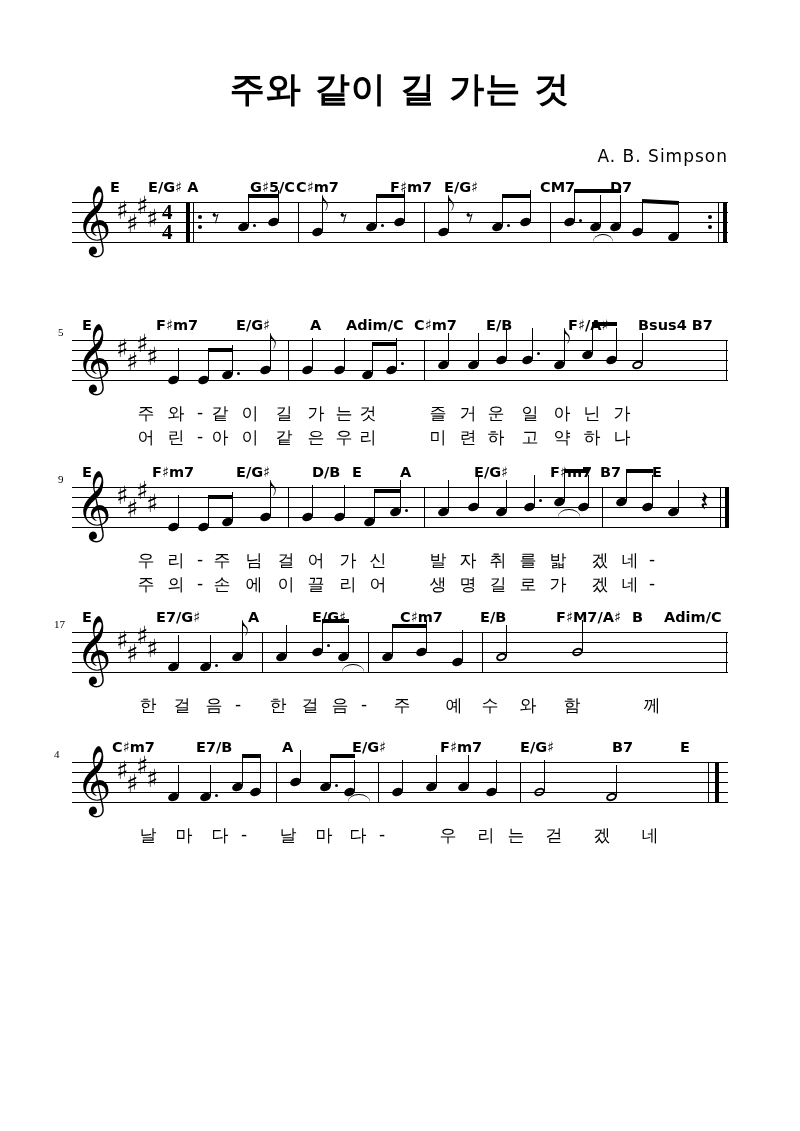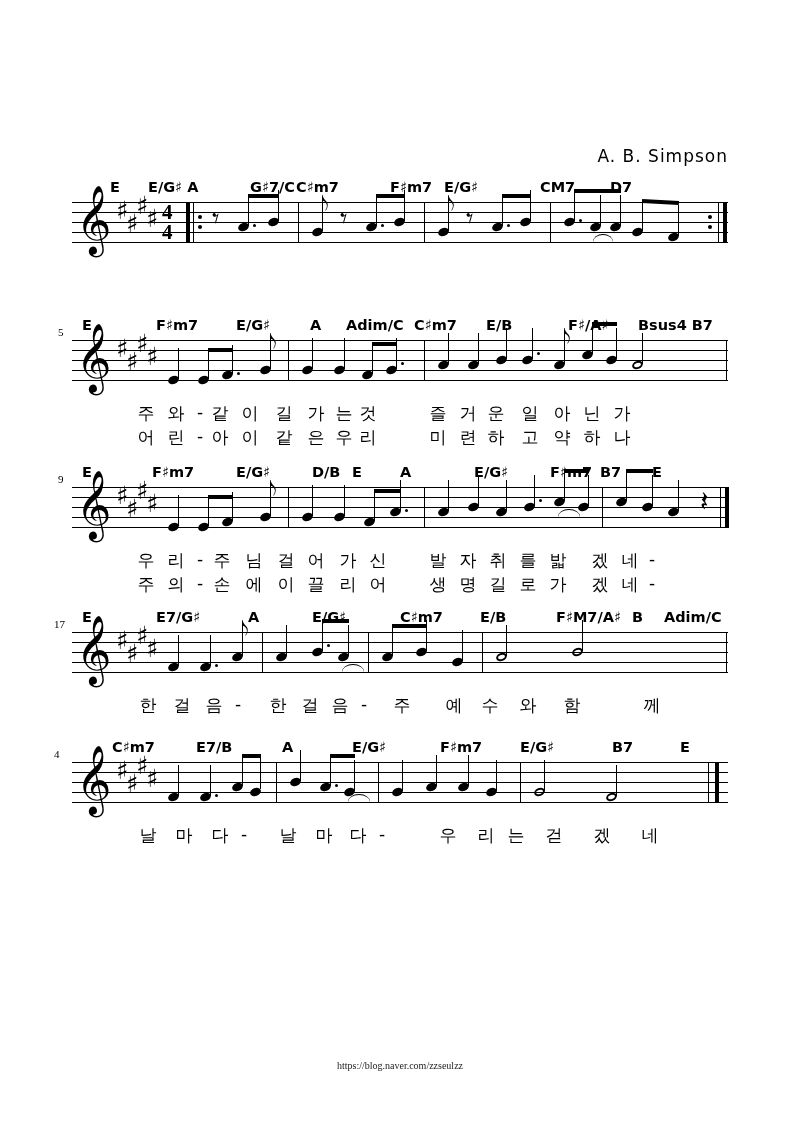--- a/index.html
+++ b/index.html
@@ -198,20 +198,21 @@
   .lyric-line span {
     position: absolute;
     transform: translateX(-50%);
   }
 </style>
 </head>
 <body>
 
 <div class="page">
 
+  <div class="title">주와 같이 길 가는 것</div>
   <div class="composer">A. B. Simpson</div>
 
   <div class="system" style="top:202px;">
     <div class="staff">
       <div class="line l0"></div>
         <div class="line l1"></div>
         <div class="line l2"></div>
         <div class="line l3"></div>
         <div class="line l4"></div>
 
@@ -285,21 +286,21 @@
           <i class="d1"></i>
           <i class="d2"></i>
         </div>
       <div class="barline" style="left:646px;"></div>
       <div class="barline thick" style="left:651px;"></div>
     </div>
 
     <div>
       <div class="chord" style="left:110px; top:-23px;">E</div>
       <div class="chord" style="left:148px; top:-23px;">E/G♯ A</div>
-      <div class="chord" style="left:250px; top:-23px;">G♯7/C</div>
+      <div class="chord" style="left:250px; top:-23px;">G♯5/C</div>
       <div class="chord" style="left:296px; top:-23px;">C♯m7</div>
       <div class="chord" style="left:390px; top:-23px;">F♯m7</div>
       <div class="chord" style="left:444px; top:-23px;">E/G♯</div>
       <div class="chord" style="left:540px; top:-23px;">CM7</div>
       <div class="chord" style="left:610px; top:-23px;">D7</div>
     </div>
   </div>
 
   <div class="system" style="top:340px;">
     <div class="measnum" style="left:58px; top:-14px;">5</div>
@@ -709,14 +710,13 @@
         <span style="left: 310px;">-</span>
         <span style="left: 376px;">우</span>
         <span style="left: 414px;">리</span>
         <span style="left: 444px;">는</span>
         <span style="left: 482px;">걷</span>
         <span style="left: 530px;">겠</span>
         <span style="left: 578px;">네</span>
       </div>
   </div>
 
-  <div class="footer-url">https://blog.naver.com/zzseulzz</div>
 </div>
 
 </body></html>

